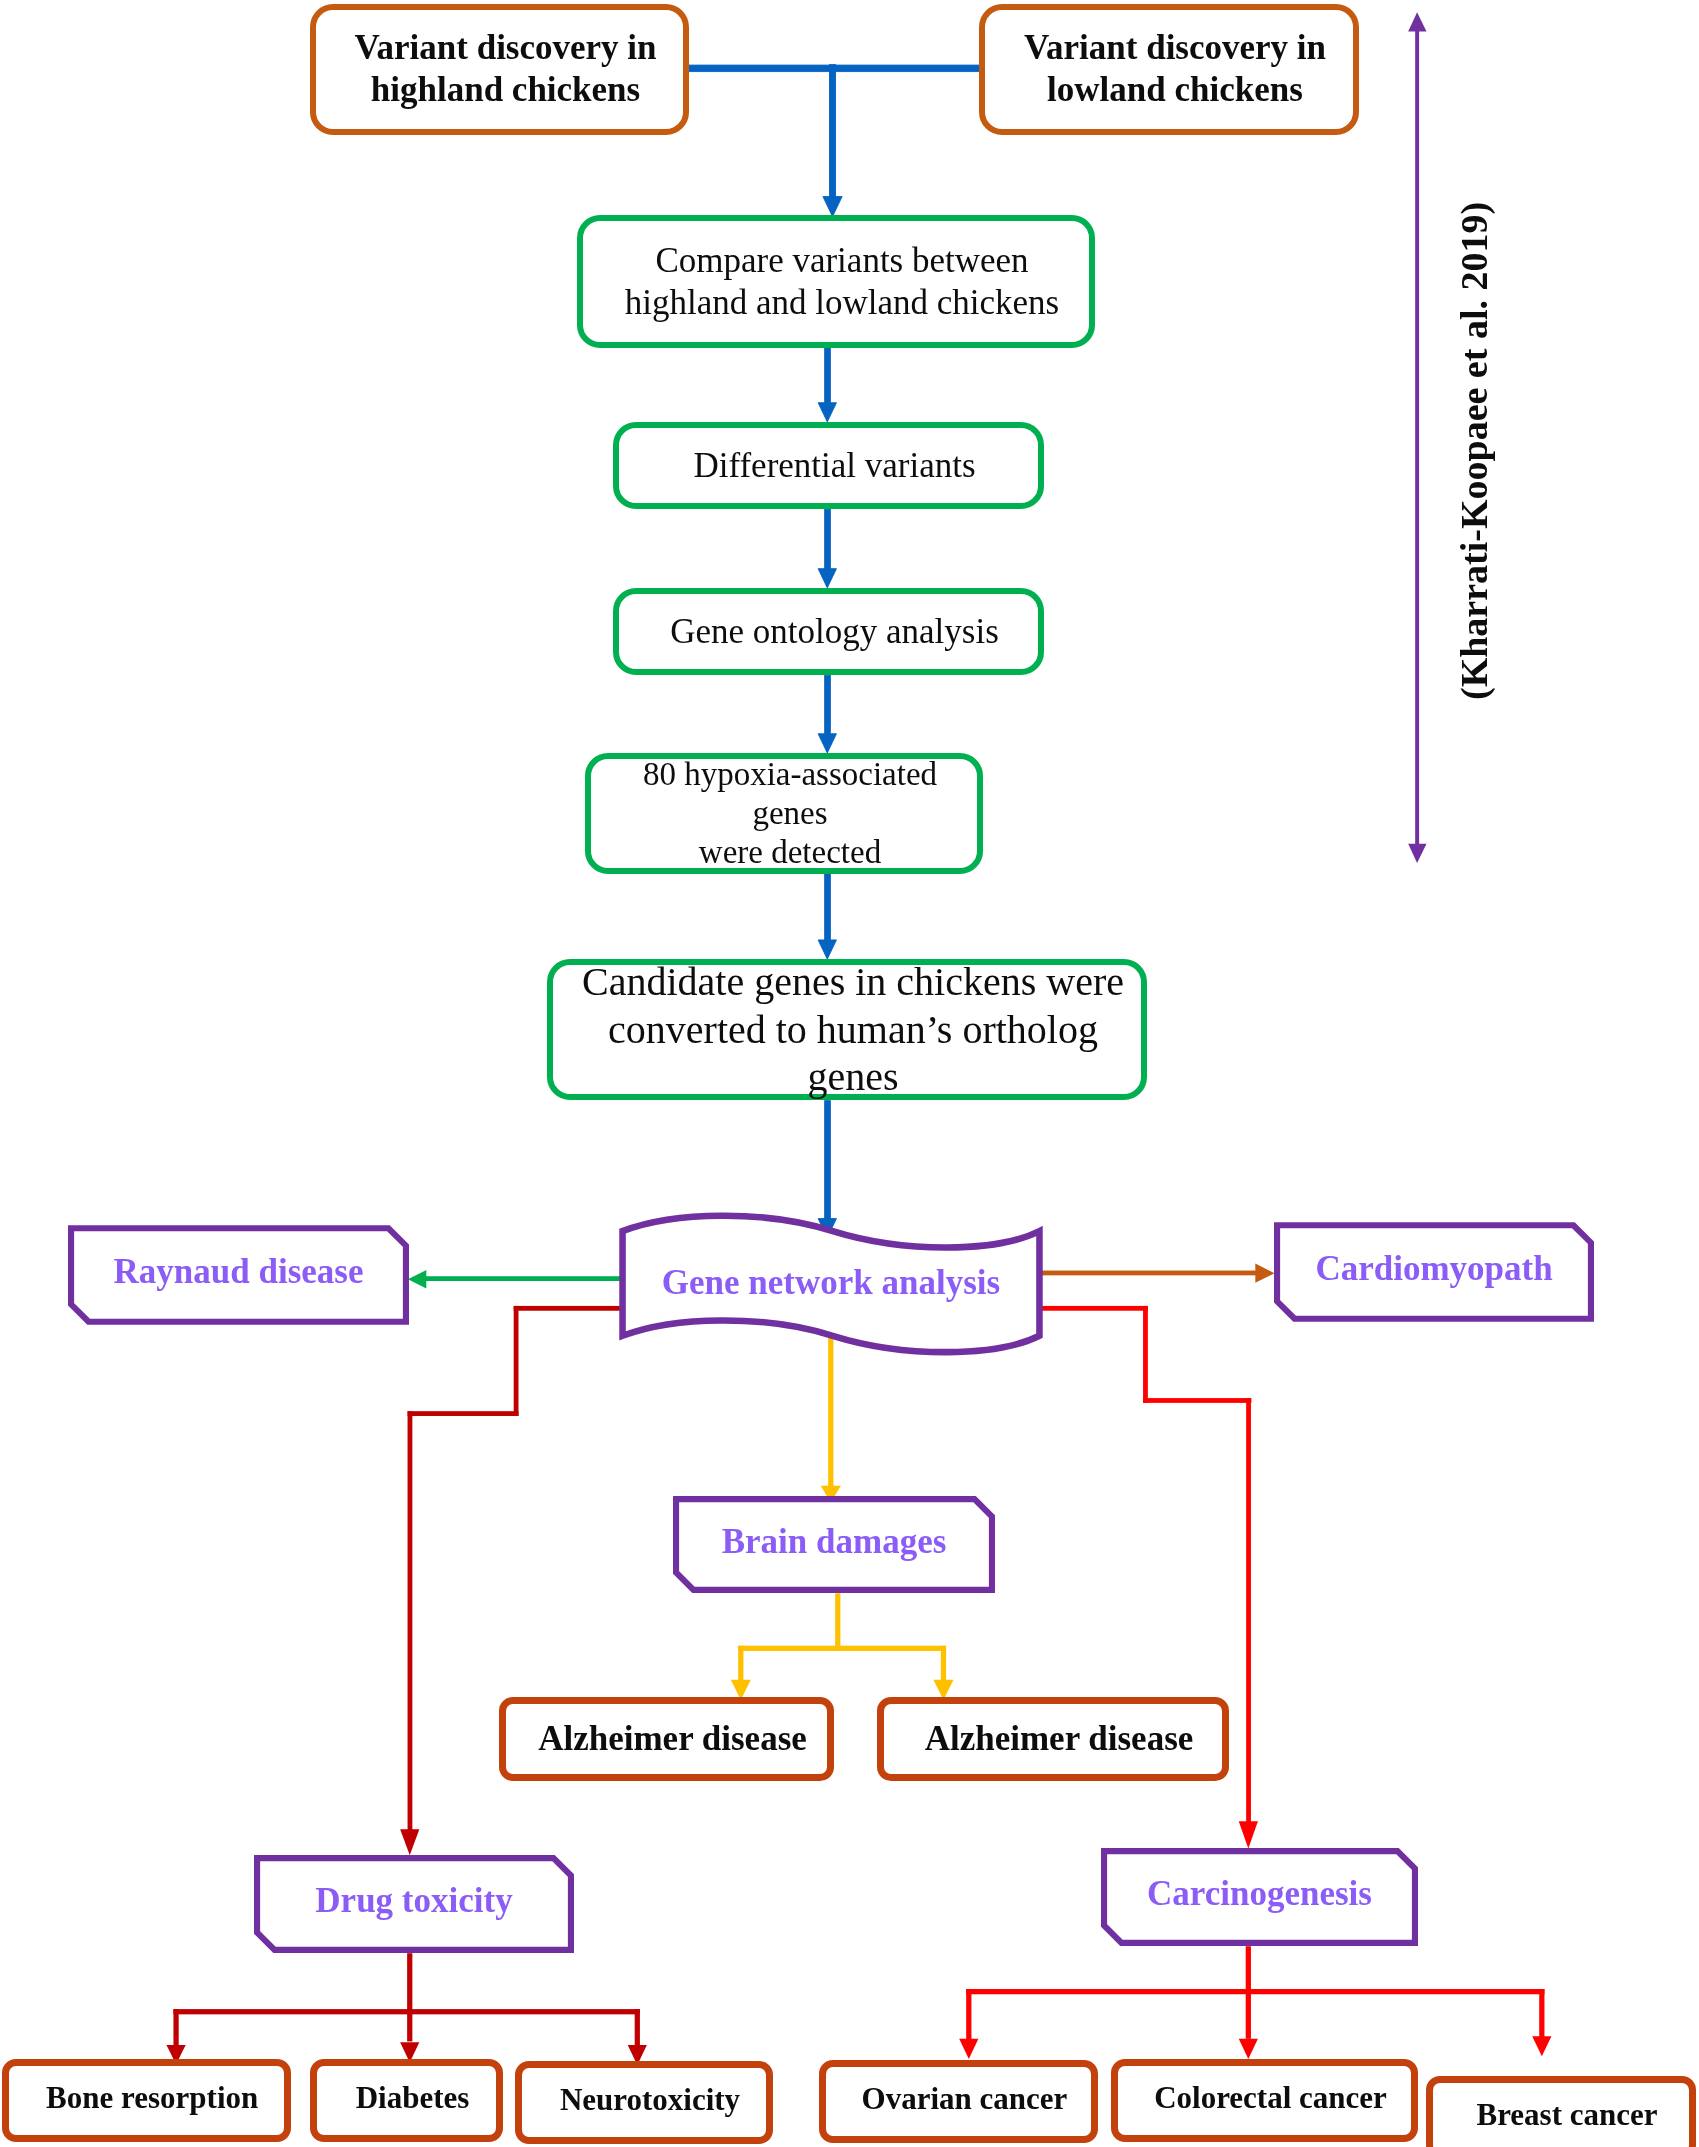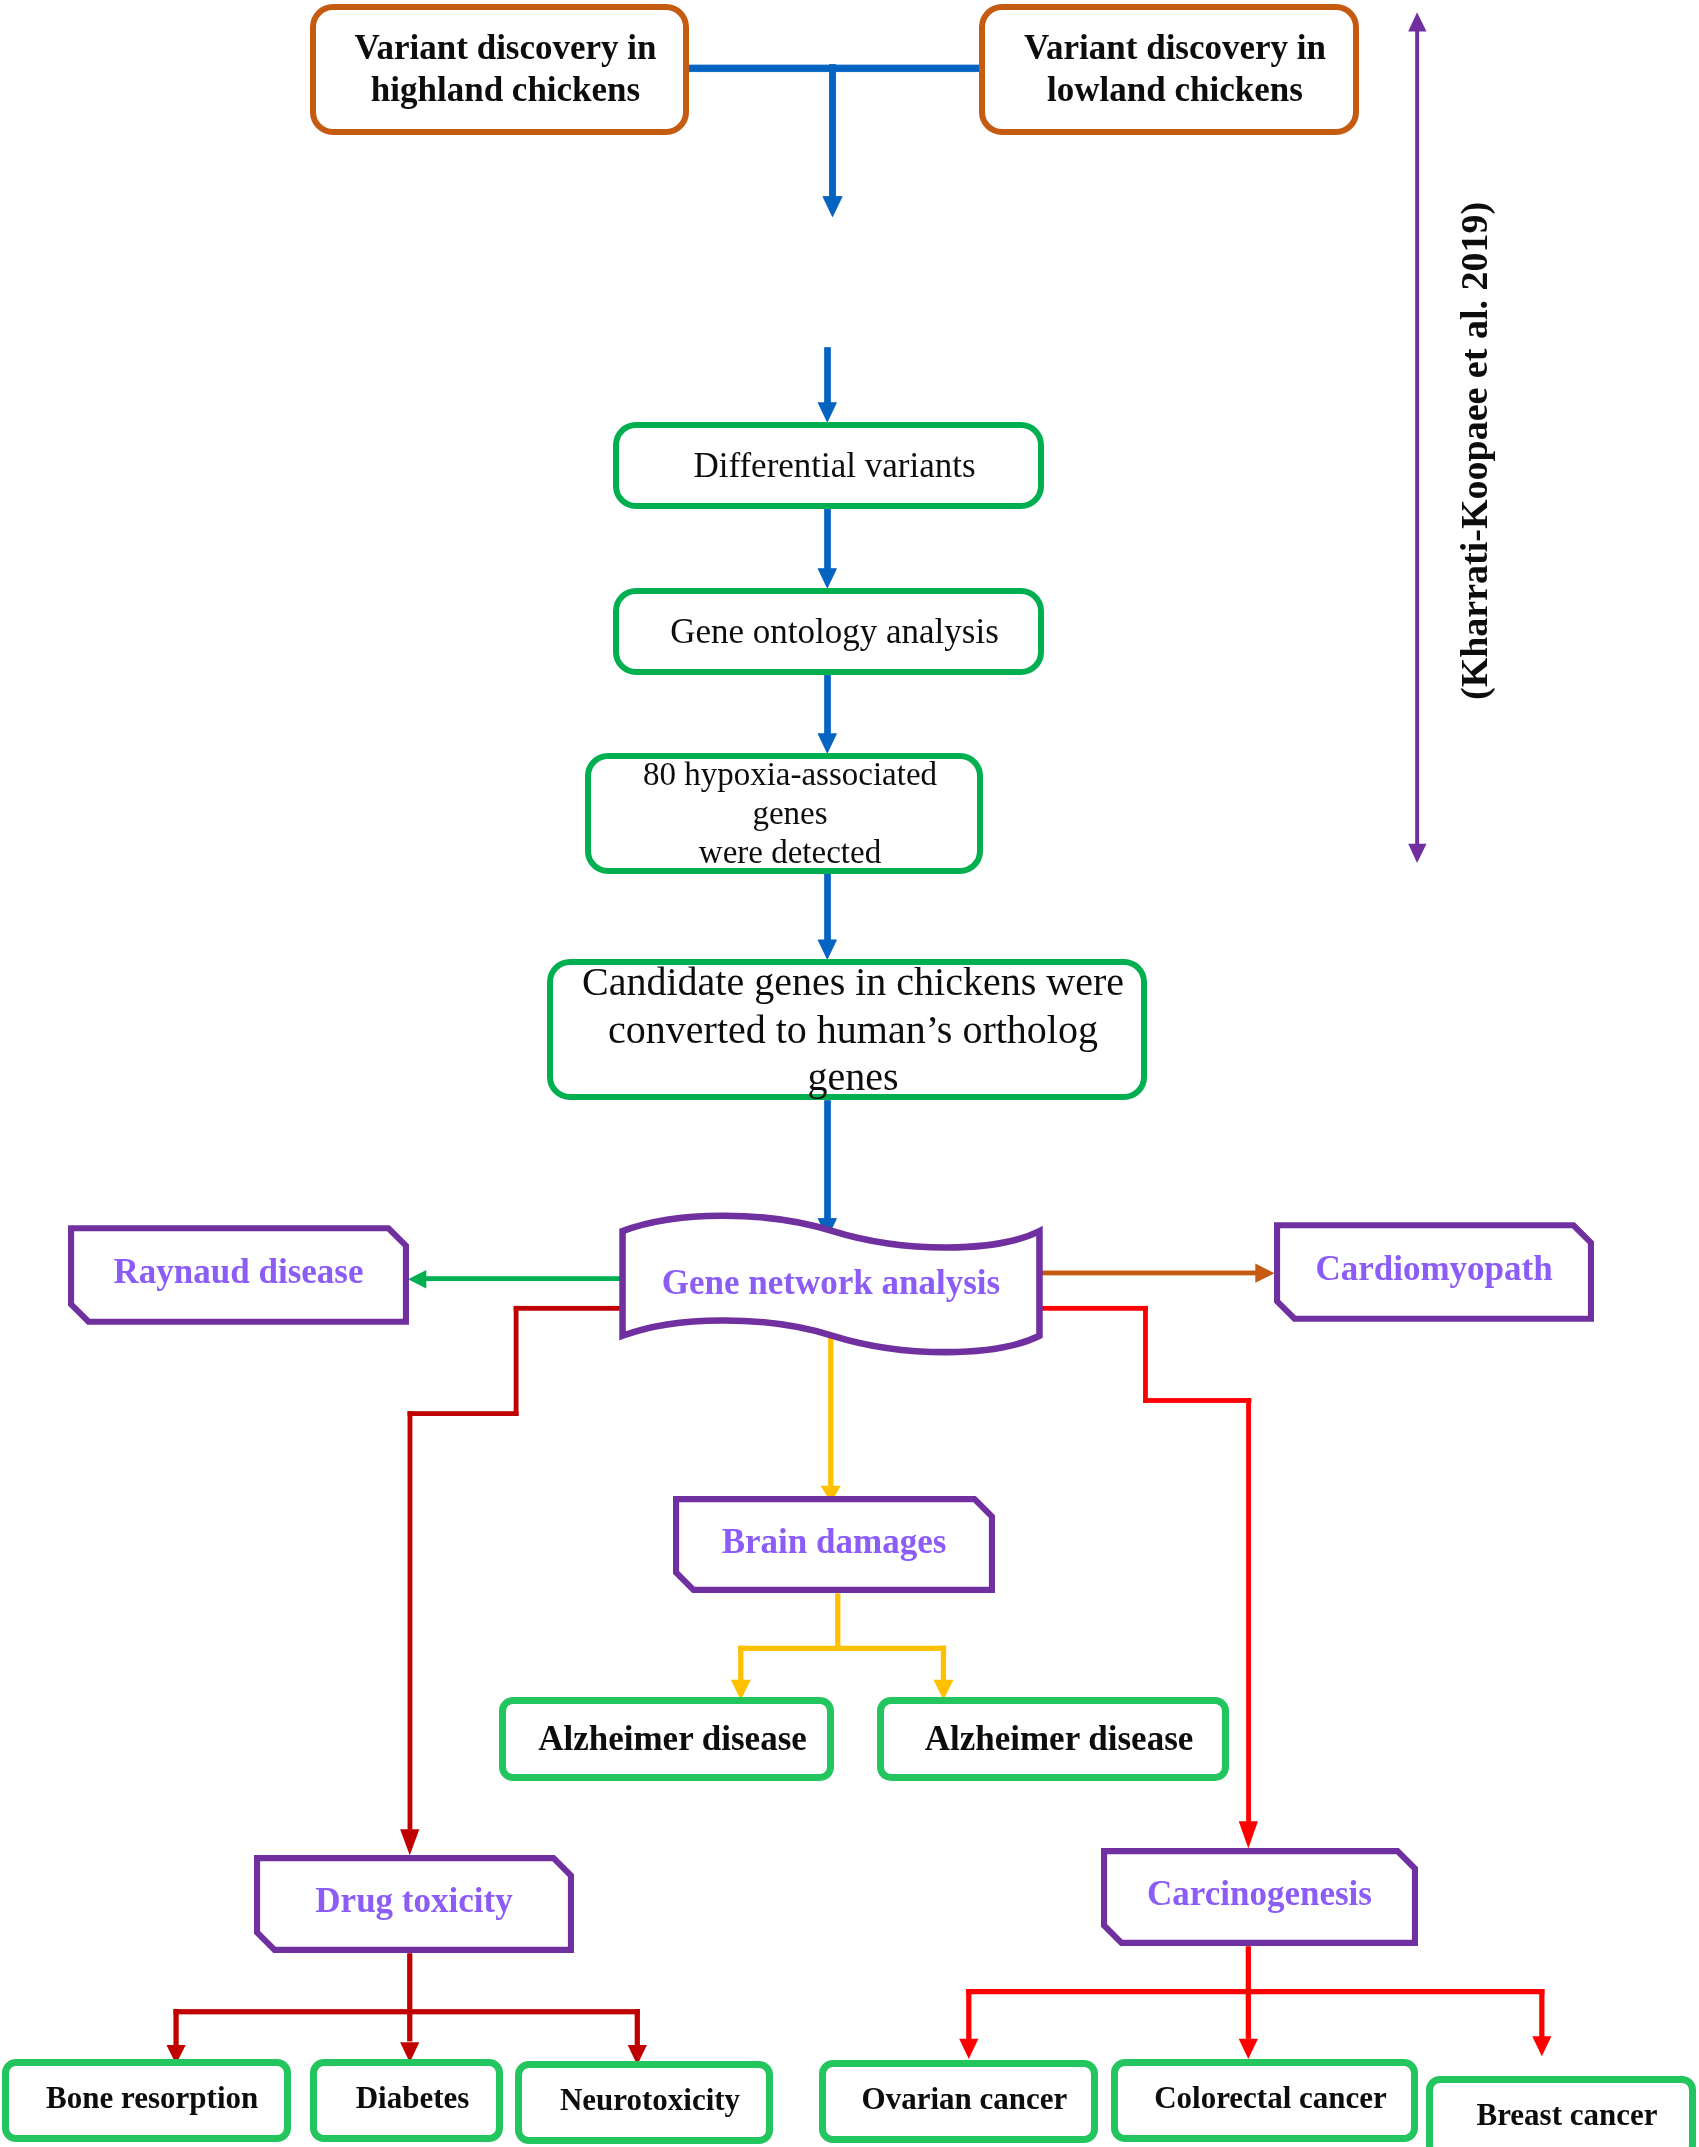--- a/index.html
+++ b/index.html
@@ -7,21 +7,21 @@
   body{width:1700px;height:2148px;overflow:hidden;}
   #stage{position:relative;width:1700px;height:2148px;background:#ffffff;
          font-family:"Liberation Serif","Liberation Serif",serif;
          -webkit-font-smoothing:antialiased;}
   #wires{position:absolute;left:0;top:0;}
   .node{position:absolute;box-sizing:border-box;display:flex;align-items:center;
         justify-content:center;text-align:center;color:#0d0d0d;z-index:3;}
   .node span{white-space:pre-line;display:block;line-height:1.19;}
   .rr{border:6.1px solid #00B050;border-radius:23px;background:#fff;padding-left:12px;}
   .rr.org{border-color:#C55A11;}
-  .rr.pur{border:7px solid #22c55e;border-radius:14px;}
+  .rr.pur{border:7px solid #c2410c;border-radius:14px;}
   .bold{font-weight:700;}
   .shiftup span{position:relative;top:-1.7px;}
   .oct{position:absolute;z-index:3;}
   .oct svg{position:absolute;left:0;top:0;}
   .oct .t{position:absolute;left:0;top:-2.6px;right:0;bottom:2.6px;display:flex;
           align-items:center;justify-content:center;text-align:center;
           font-weight:700;color:#8b5cf6;}
   #cite{position:absolute;color:#0d0d0d;font-weight:700;white-space:nowrap;
         transform:rotate(-90deg);transform-origin:0 0;z-index:3;}
 </style>
@@ -116,20 +116,24 @@
 
 <div class="node rr org bold" style="left:310px;top:3.5px;width:379px;height:131px;font-size:35px;">
   <span>Variant discovery in
 highland chickens</span>
 </div>
 <div class="node rr org bold" style="left:979px;top:3.5px;width:380px;height:131px;font-size:35px;">
   <span>Variant discovery in
 lowland chickens</span>
 </div>
 
+<div class="node rr" style="left:577px;top:215px;width:518px;height:133px;font-size:35px;">
+  <span>Compare variants between
+highland and lowland chickens</span>
+</div>
 <div class="node rr" style="left:613px;top:422px;width:431px;height:87px;font-size:35px;">
   <span>Differential variants</span>
 </div>
 <div class="node rr" style="left:613px;top:588px;width:431px;height:87px;font-size:35px;">
   <span>Gene ontology analysis</span>
 </div>
 <div class="node rr" style="left:585px;top:753px;width:398px;height:121px;font-size:33px;">
   <span>80 hypoxia-associated genes
 were detected</span>
 </div>

